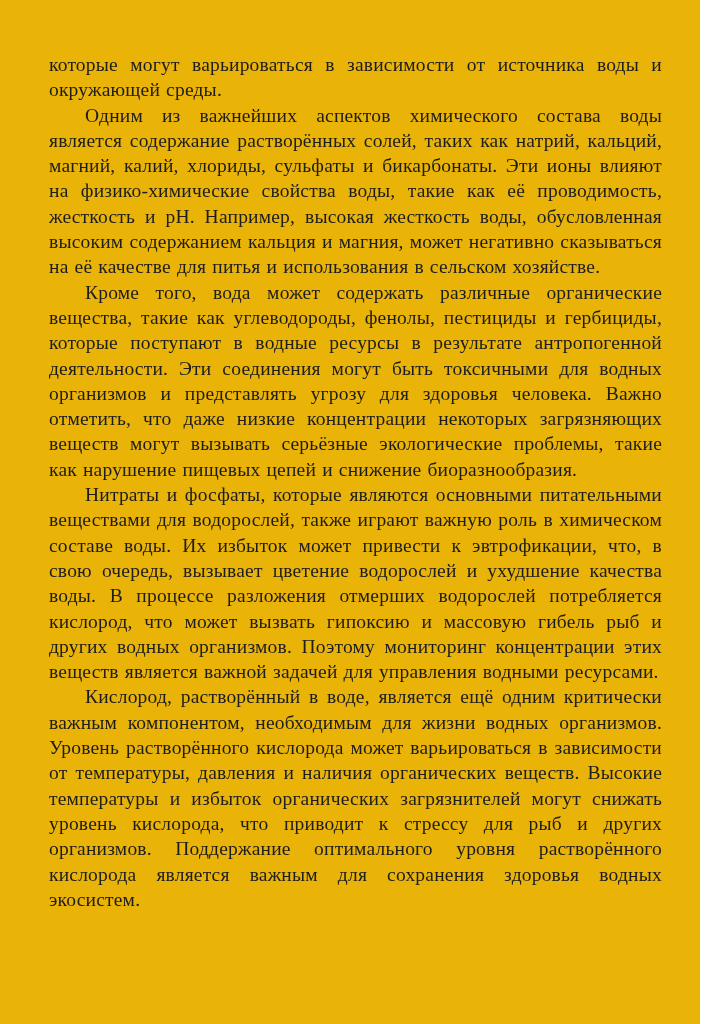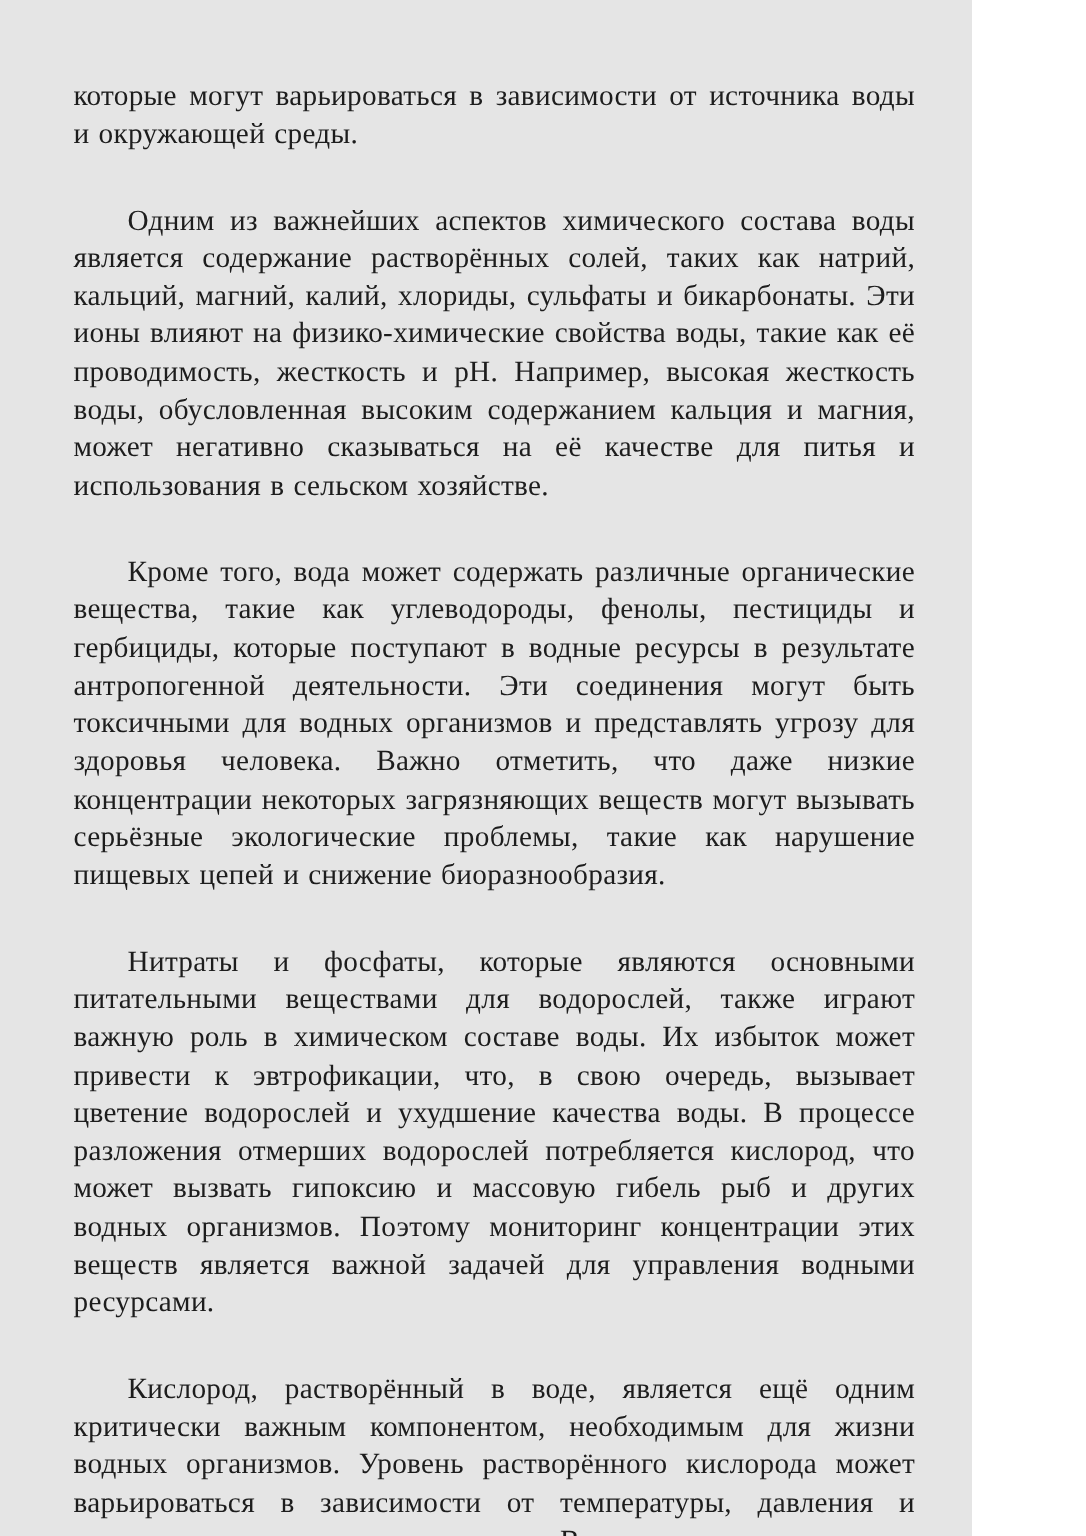--- a/index.html
+++ b/index.html
@@ -2,41 +2,40 @@
 <html lang="ru"><head>
 <meta charset="utf-8">
 <style>
   html, body {
     margin: 0;
     padding: 0;
     background: #ffffff;
   }
   .page {
     position: relative;
-    width: 648px;
+    width: 700px;
     height: 1024px;
     box-sizing: border-box;
-    background: #e5e5e5;
+    background: #eab308;
     padding: 52px 38px 0 49px;
     overflow: hidden;
   }
   .page p {
     margin: 0;
     font-family: "Liberation Serif", "DejaVu Serif", serif;
     font-size: 19.5px;
     line-height: 25.3px;
     color: #1d1d1d;
     text-align: justify;
     letter-spacing: 0.2px;
     word-spacing: 1px;
     hyphens: none;
   }
   .page p.indent {
     text-indent: 36px;
-    margin-top: 32px;
   }
 </style>
 </head>
 <body>
 
 <div class="page">
   <p>которые могут варьироваться в зависимости от источника воды и окружающей среды.</p>
   <p class="indent">Одним из важнейших аспектов химического состава воды является содержание растворённых солей, таких как натрий, кальций, магний, калий, хлориды, сульфаты и бикарбонаты. Эти ионы влияют на физико-химические свойства воды, такие как её проводимость, жесткость и pH. Например, высокая жесткость воды, обусловленная высоким содержанием кальция и магния, может негативно сказываться на её качестве для питья и использования в сельском хозяйстве.</p>
   <p class="indent">Кроме того, вода может содержать различные органические вещества, такие как углеводороды, фенолы, пестициды и гербициды, которые поступают в водные ресурсы в результате антропогенной деятельности. Эти соединения могут быть токсичными для водных организмов и представлять угрозу для здоровья человека. Важно отметить, что даже низкие концентрации некоторых загрязняющих веществ могут вызывать серьёзные экологические проблемы, такие как нарушение пищевых цепей и снижение биоразнообразия.</p>
   <p class="indent">Нитраты и фосфаты, которые являются основными питательными веществами для водорослей, также играют важную роль в химическом составе воды. Их избыток может привести к эвтрофикации, что, в свою очередь, вызывает цветение водорослей и ухудшение качества воды. В процессе разложения отмерших водорослей потребляется кислород, что может вызвать гипоксию и массовую гибель рыб и других водных организмов. Поэтому мониторинг концентрации этих веществ является важной задачей для управления водными ресурсами.</p>

